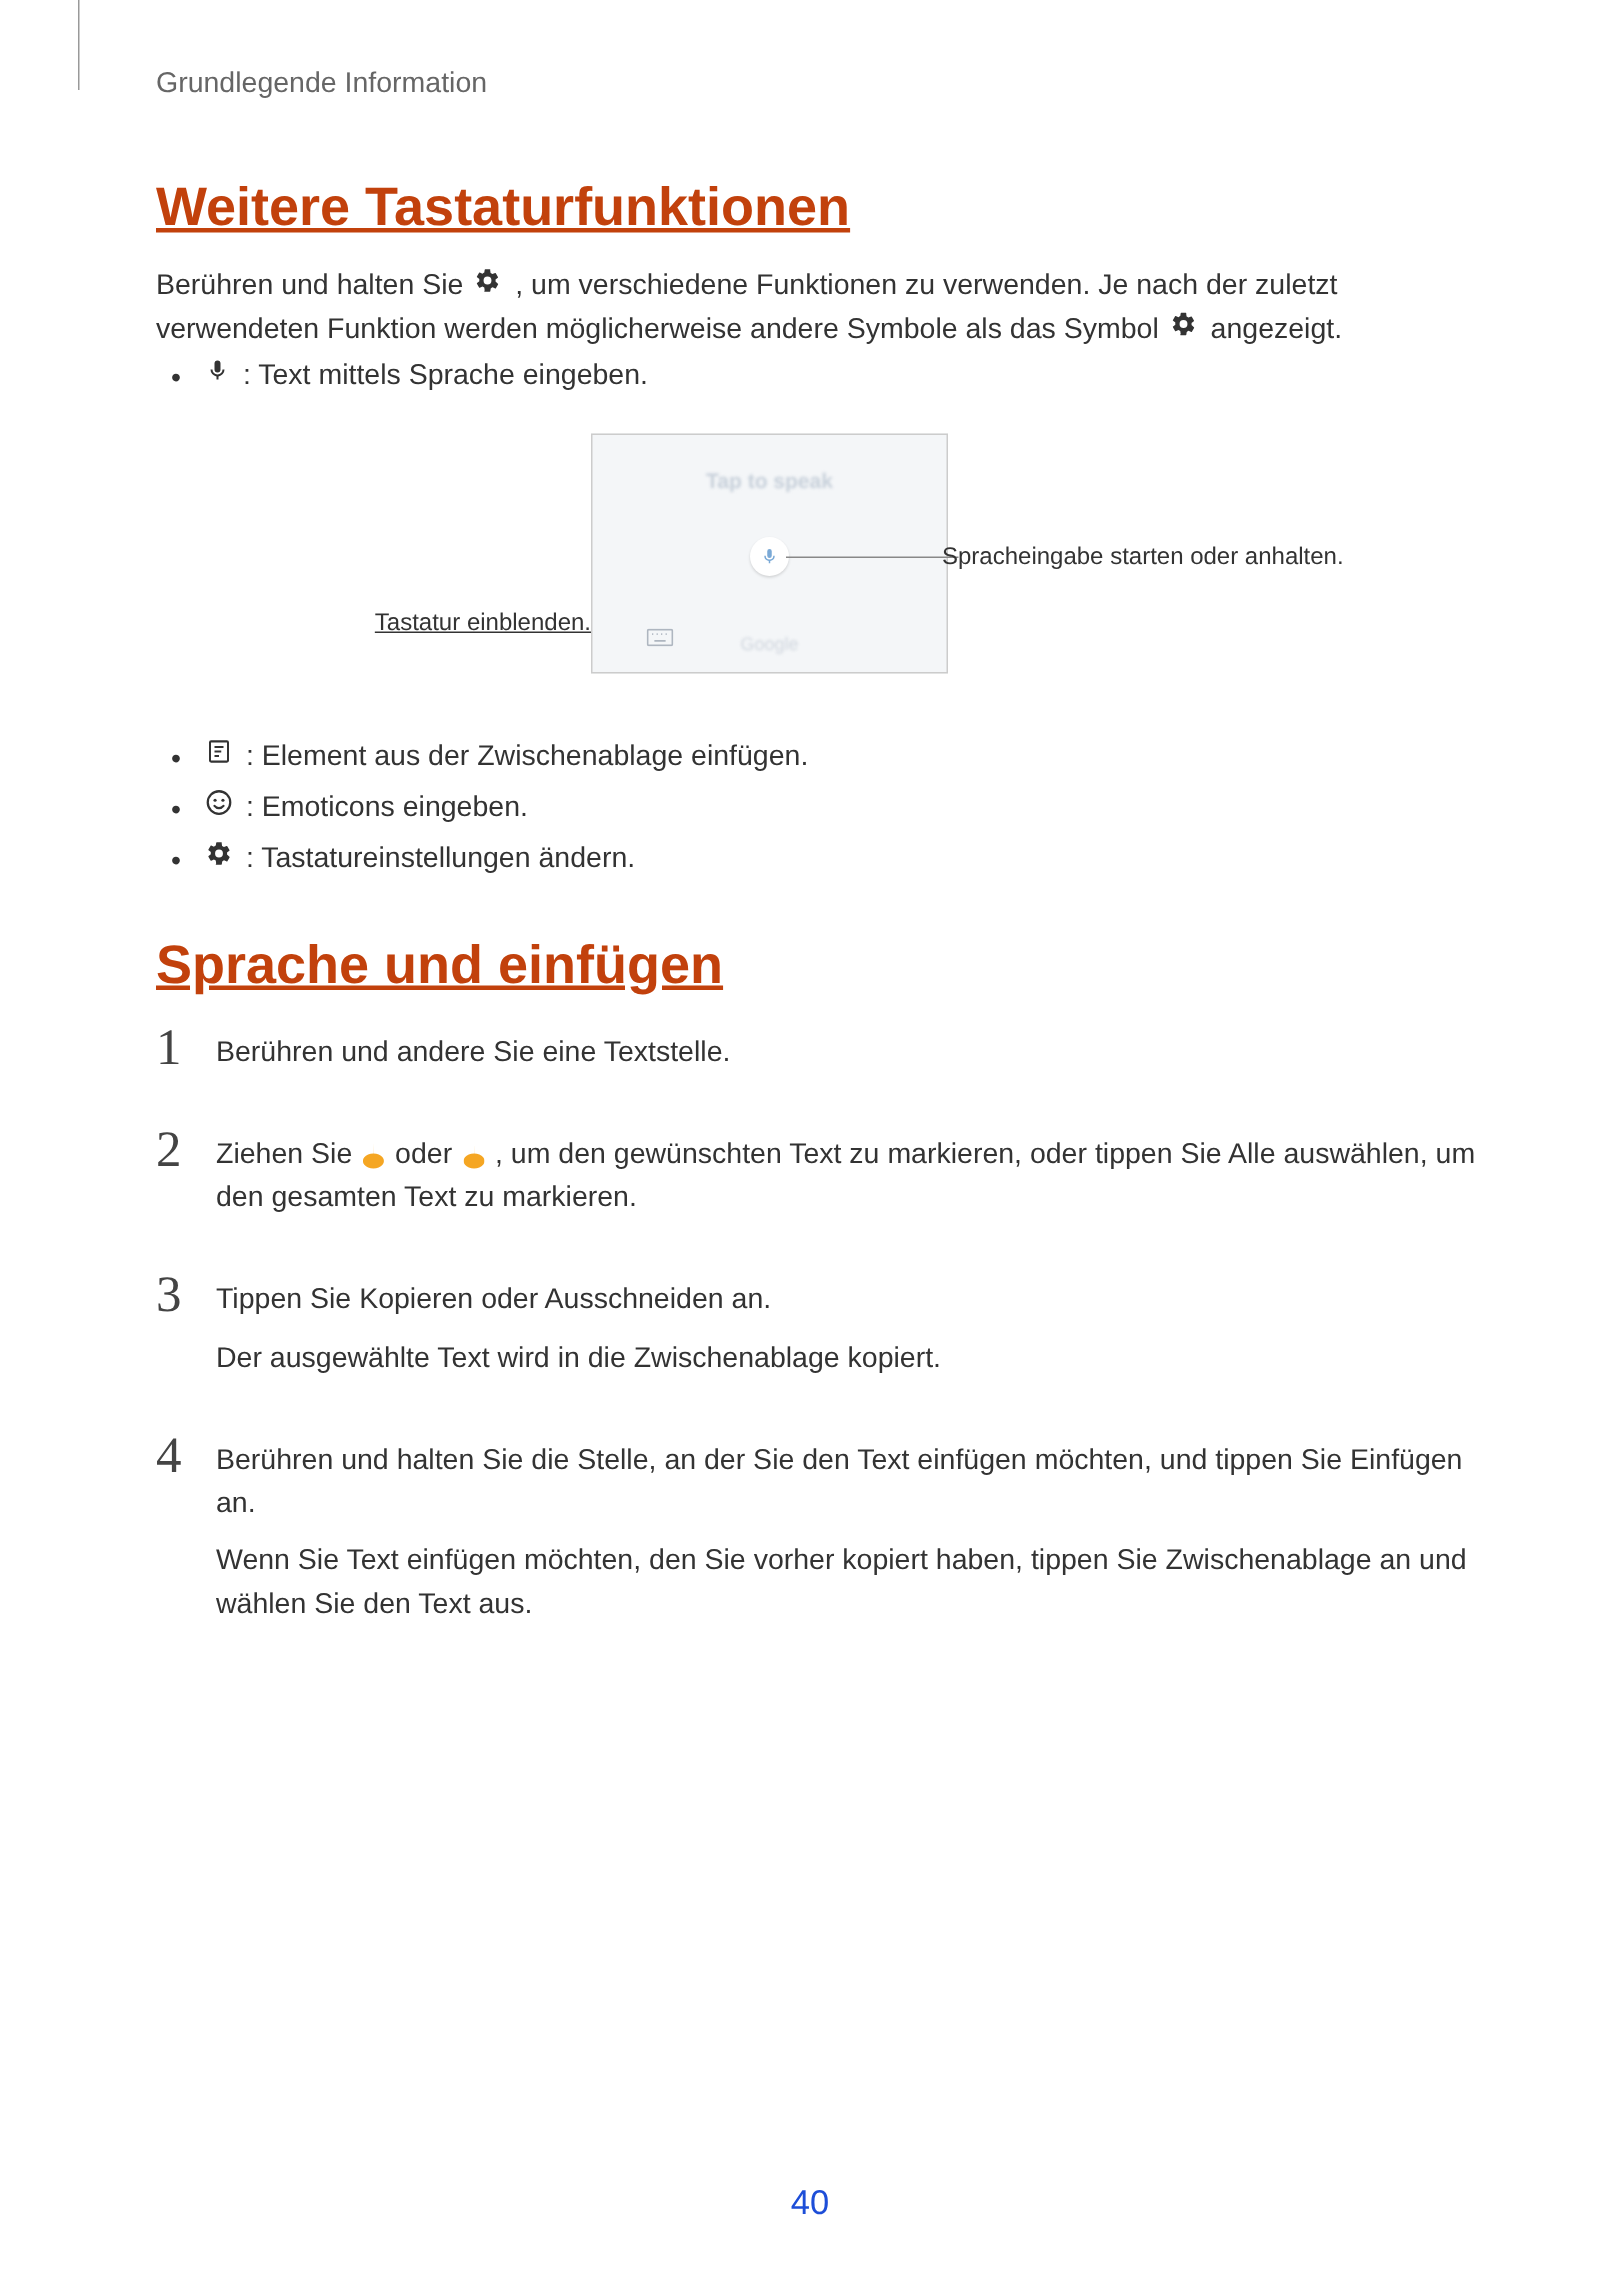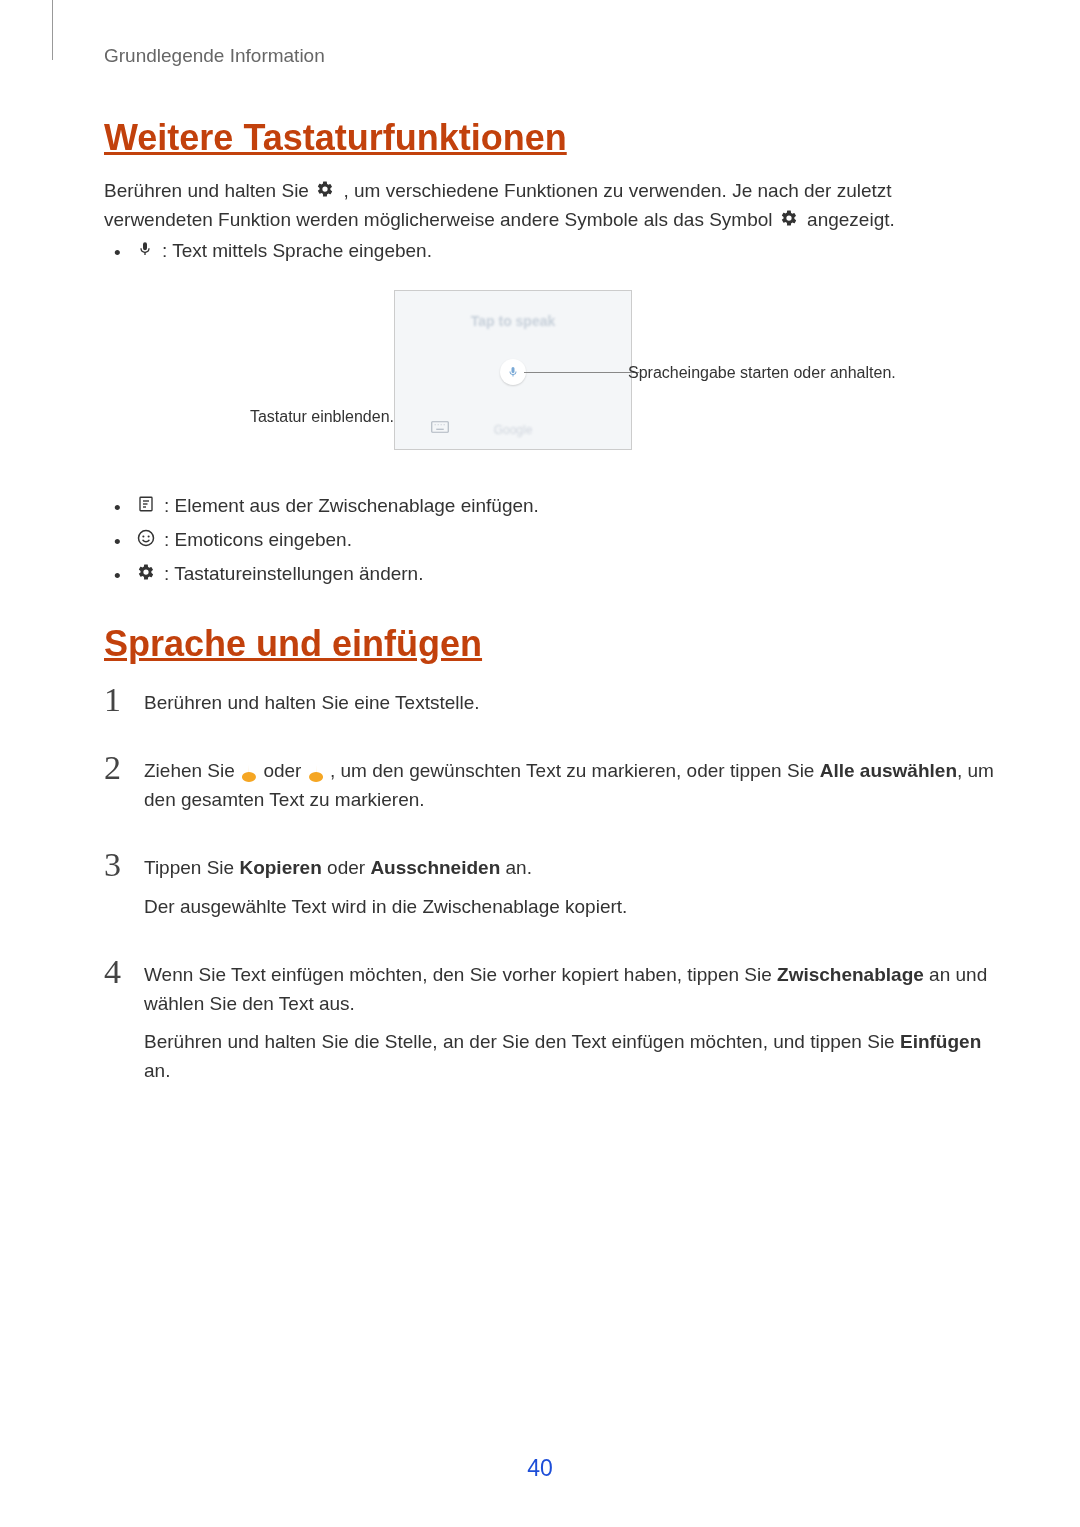--- a/index.html
+++ b/index.html
@@ -118,20 +118,21 @@
     filter: blur(1px);
   }
   .callout-left {
     position: absolute;
     left: 120px;
     top: 118px;
     font-size: 16px;
     color: #333;
     text-align: right;
     width: 170px;
+    text-decoration: underline;
   }
   .callout-left-line {
     position: absolute;
     left: 295px;
     top: 127px;
     width: 36px;
     height: 1px;
     background: #888;
   }
   .callout-right {
@@ -171,21 +172,21 @@
     padding-top: 6px;
   }
   .ol-body p { margin-bottom: 10px; }
   .handle-orange {
     display: inline-block;
     width: 14px;
     height: 18px;
     vertical-align: middle;
     margin: 0 2px;
   }
-  .inline-bold { font-weight: bold; }
+  .inline-bold { font-weight: normal; }
   .page-num {
     position: absolute;
     bottom: 45px;
     left: 50%;
     transform: translateX(-50%);
     font-size: 23px;
     color: #1d4ed8;
   }
 </style>
 </head>
@@ -295,21 +296,21 @@
         <span> : Tastatureinstellungen ändern.</span>
       </div>
     </div>
   </div>
 
   <h2 class="section" style="margin-top:30px">Sprache und einfügen</h2>
 
   <div class="ol-item">
     <div class="ol-num">1</div>
     <div class="ol-body">
-      <p>Berühren und halten Sie eine Textstelle.</p>
+      <p>Berühren und andere Sie eine Textstelle.</p>
     </div>
   </div>
 
   <div class="ol-item">
     <div class="ol-num">2</div>
     <div class="ol-body">
       <p>
         <span>Ziehen Sie </span>
         <span class="handle-orange">
           <svg width="14" height="18" viewBox="0 0 14 18">
@@ -335,23 +336,23 @@
         <span>Tippen Sie </span><span class="inline-bold">Kopieren</span><span> oder </span><span class="inline-bold">Ausschneiden</span><span> an.</span>
       </p>
       <p>Der ausgewählte Text wird in die Zwischenablage kopiert.</p>
     </div>
   </div>
 
   <div class="ol-item">
     <div class="ol-num">4</div>
     <div class="ol-body">
       <p>
+        <span>Berühren und halten Sie die Stelle, an der Sie den Text einfügen möchten, und tippen Sie </span><span class="inline-bold">Einfügen</span><span> an.</span>
+      </p>
+      <p>
         <span>Wenn Sie Text einfügen möchten, den Sie vorher kopiert haben, tippen Sie </span><span class="inline-bold">Zwischenablage</span><span> an und wählen Sie den Text aus.</span>
       </p>
-      <p>
-        <span>Berühren und halten Sie die Stelle, an der Sie den Text einfügen möchten, und tippen Sie </span><span class="inline-bold">Einfügen</span><span> an.</span>
-      </p>
     </div>
   </div>
 
 </div>
 
 <div class="page-num">40</div>
 
 </body></html>

